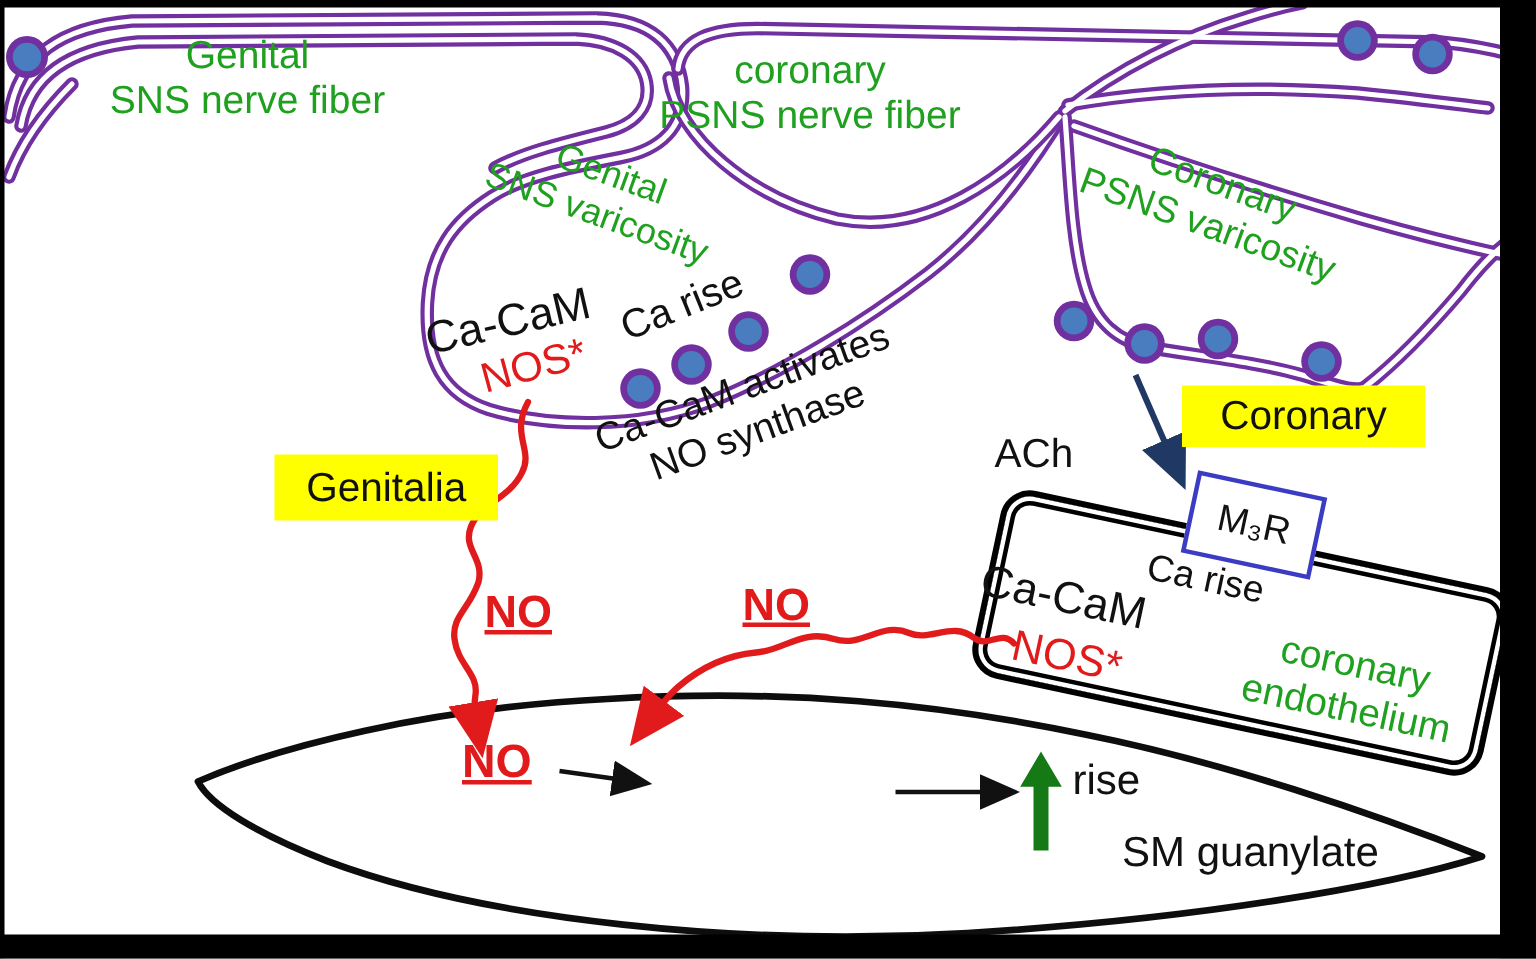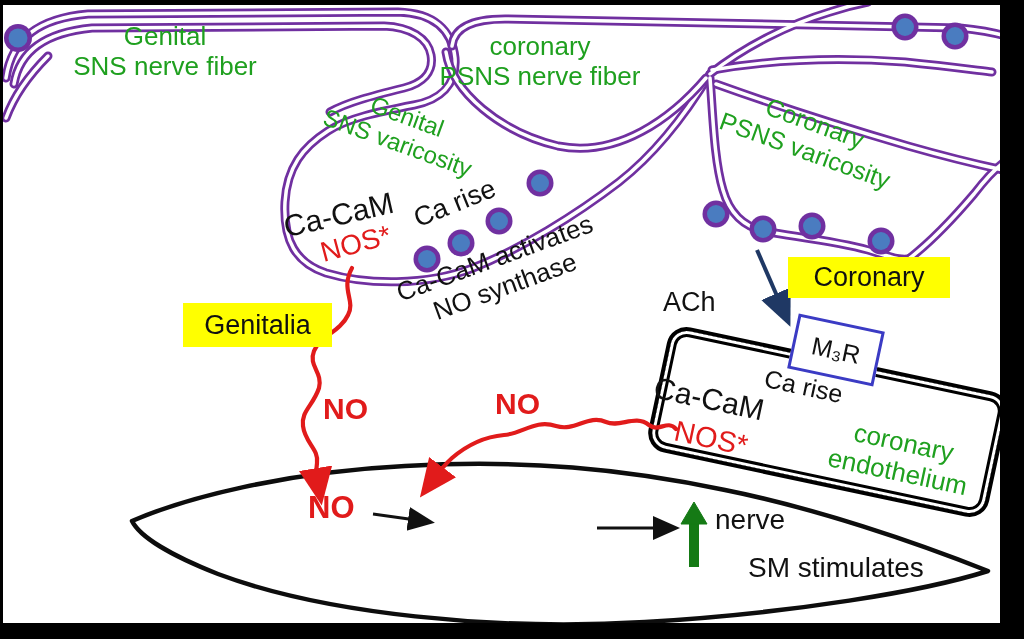--- a/index.html
+++ b/index.html
@@ -2,21 +2,21 @@
 <html style="--purple: #7030A0; --vblue: #4a7cc0; --green: #1fa01f; --red: #e11b1b; --yellow: #ffff00; --navy: #1f3864; --dgreen: #157a15;"><head>
 <meta charset="utf-8">
 <style>
   html,body{margin:0;padding:0;background:#000;}
   #stage{position:relative;width:1024px;height:639px;background:#fff;overflow:hidden;
          font-family:"Liberation Sans","DejaVu Sans",sans-serif;color:#111;}
   .lbl{position:absolute;white-space:pre-line;line-height:1.15;}
   .center{text-align:center;}
   .green{color:var(--green);}
   .red{color:var(--red);}
-  .bold{font-weight:bold;}
+  .bold{font-weight:bold;text-decoration:underline;}
   .tag{position:absolute;background:var(--yellow);display:flex;align-items:center;justify-content:center;}
   svg{position:absolute;left:0;top:0;}
   .tube-o{fill:none;stroke:var(--purple);stroke-width:9;stroke-linecap:round;}
   .tube-i{fill:none;stroke:#fff;stroke-width:3.5;stroke-linecap:round;}
   .ves-o{fill:var(--purple);}
   .ves-i{fill:var(--vblue);}
   .sm-outline{fill:none;stroke:#0d0d0d;stroke-width:4.5;stroke-linejoin:round;}
   .redpath{fill:none;stroke:var(--red);stroke-width:4.2;stroke-linecap:round;}
   .blackarrow{fill:none;stroke:#111;stroke-width:3;}
   .navyarrow{fill:none;stroke:var(--navy);stroke-width:4;}
@@ -182,21 +182,21 @@
 endothelium</div>
 
   <div class="lbl red bold z10" style="left:323px;top:392px;font-size:30px;">NO</div>
 
   <div class="lbl red bold z10" style="left:495px;top:387px;font-size:30px;">NO</div>
 
   <div class="lbl red bold z10" style="left:308px;top:490px;font-size:31px;">NO</div>
 
 
 
-  <div class="lbl z10" style="left:715px;top:504px;font-size:28px;">nerve</div>
-
-  <div class="lbl z10" style="left:748px;top:552px;font-size:28px;">SM stimulates</div>
+  <div class="lbl z10" style="left:715px;top:504px;font-size:28px;">rise</div>
+
+  <div class="lbl z10" style="left:748px;top:552px;font-size:28px;">SM guanylate</div>
 
   <div class="frame" style="left:0;top:0;width:1024px;height:5px;"></div>
   <div class="frame" style="left:0;top:0;width:3px;height:639px;"></div>
   <div class="frame" style="left:1000px;top:0;width:24px;height:639px;"></div>
   <div class="frame" style="left:0;top:623px;width:1024px;height:16px;"></div>
 </div>
 
 </body></html>

